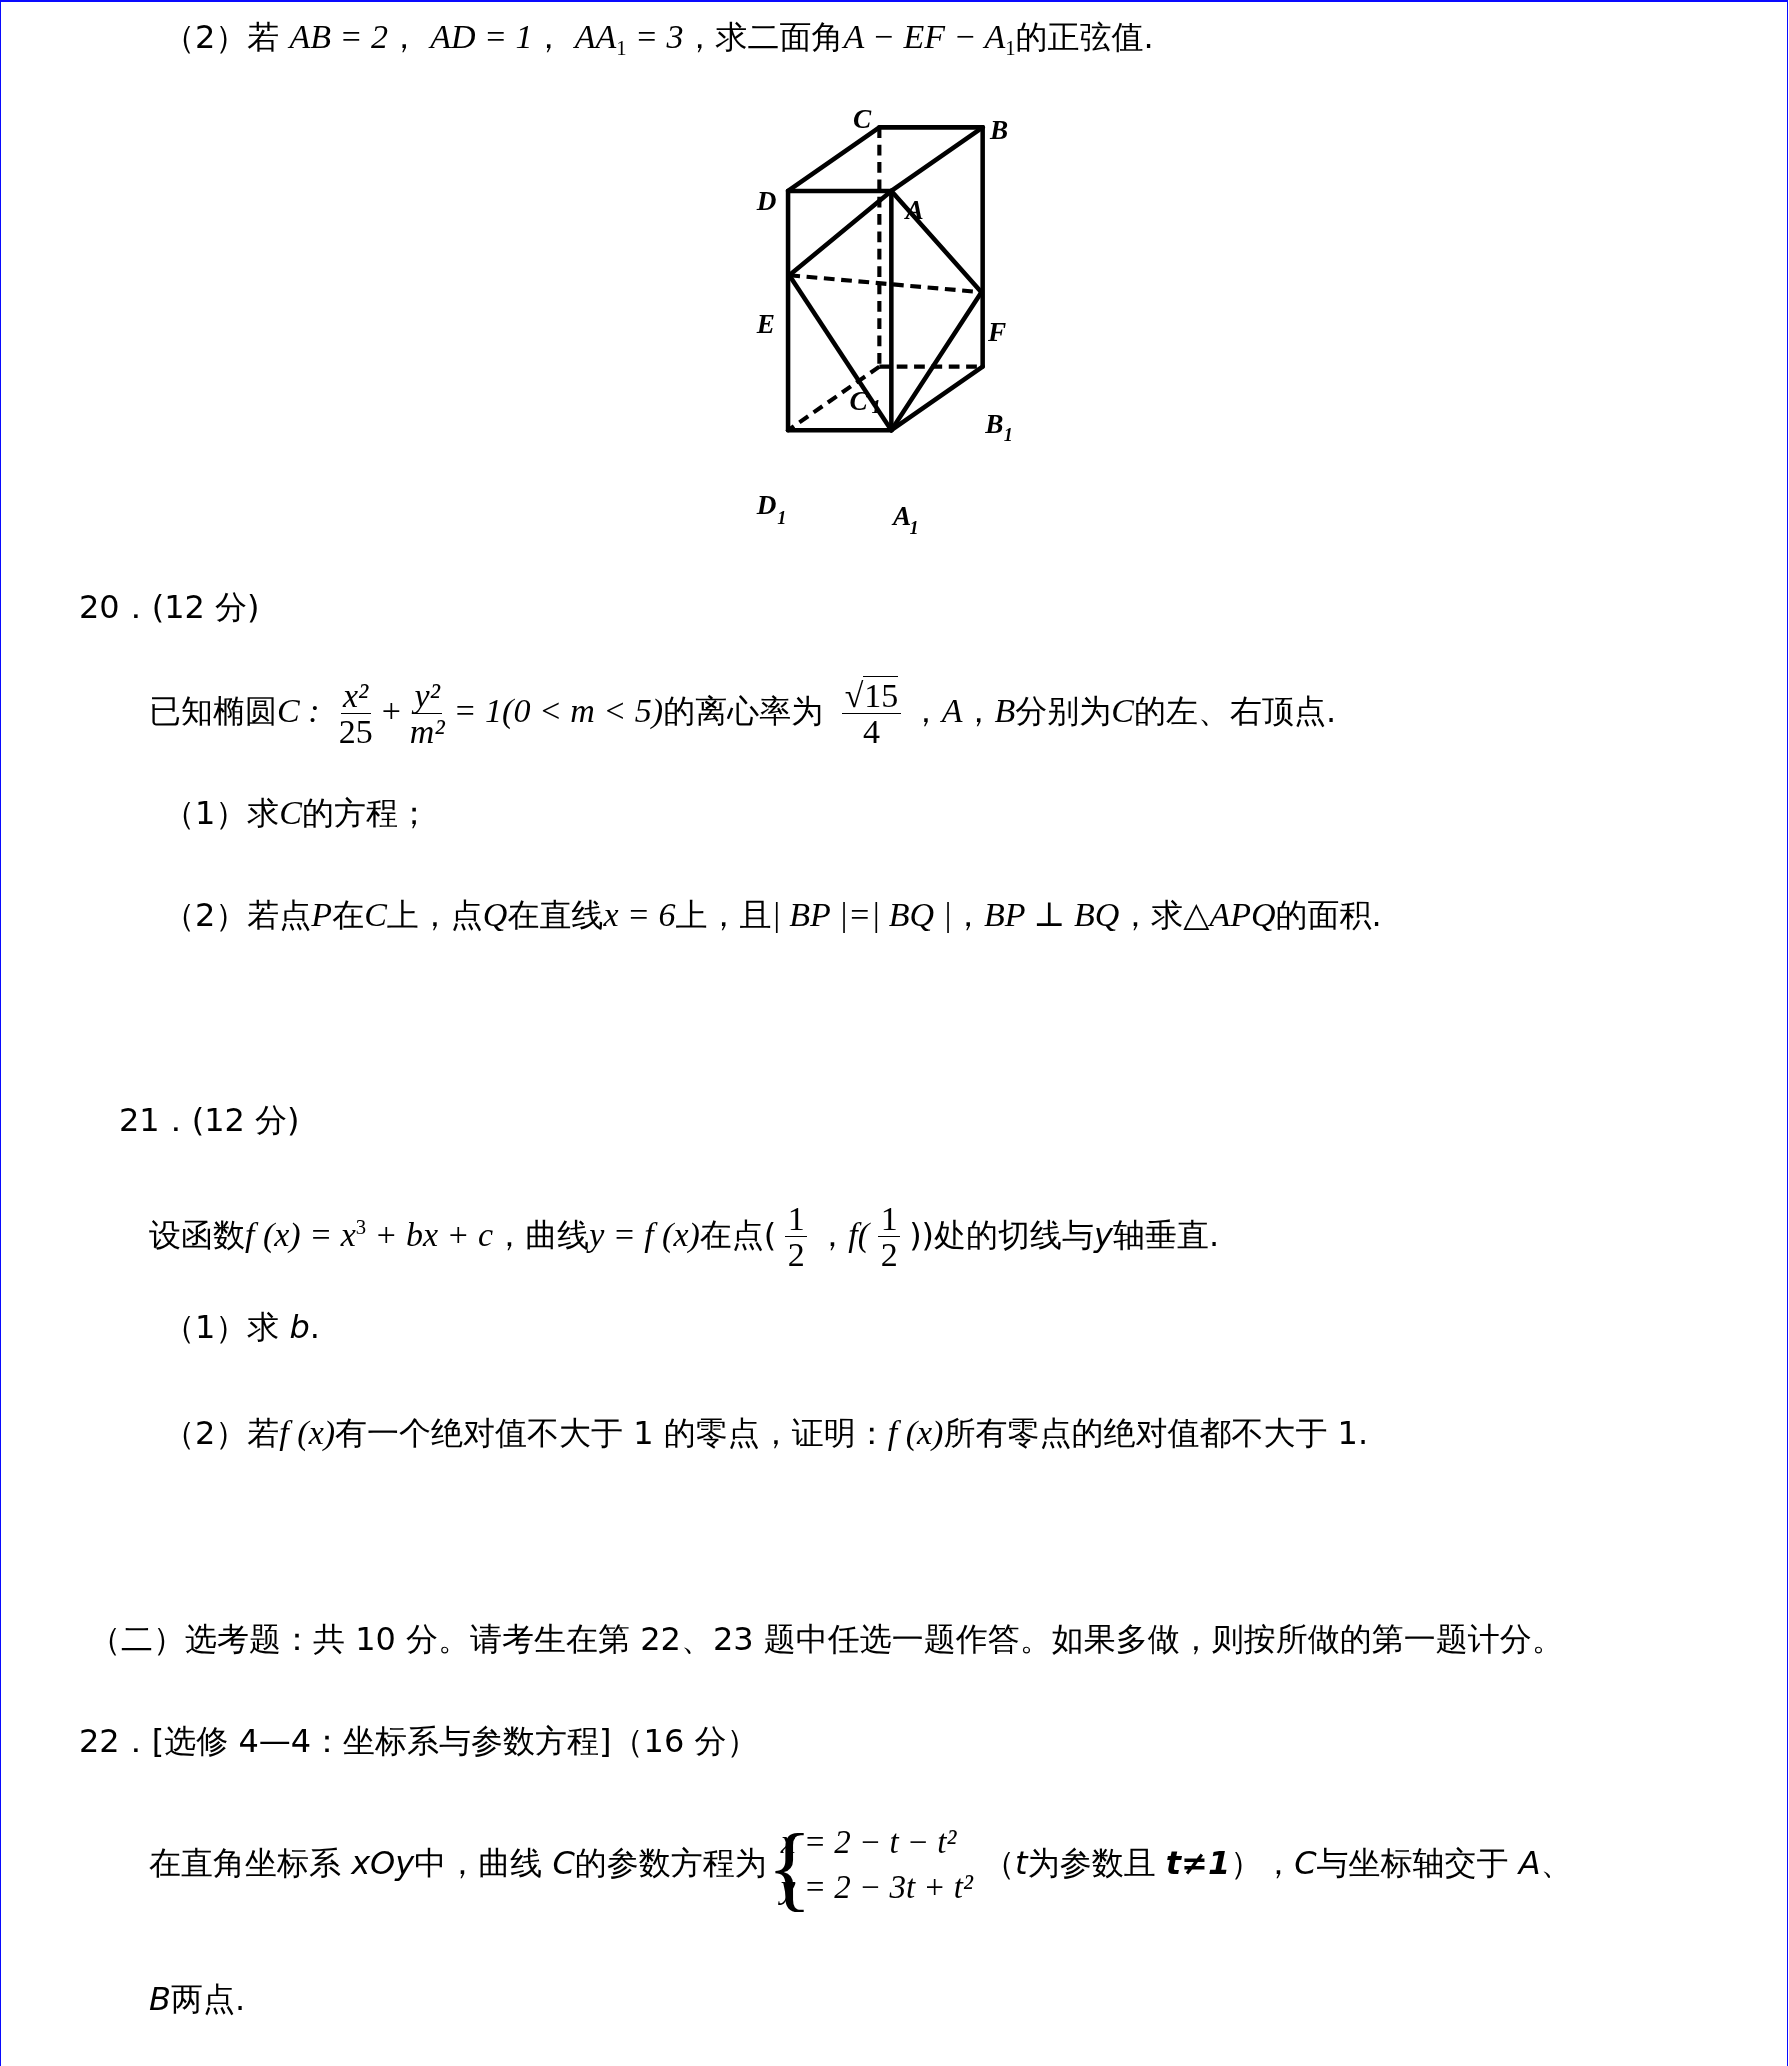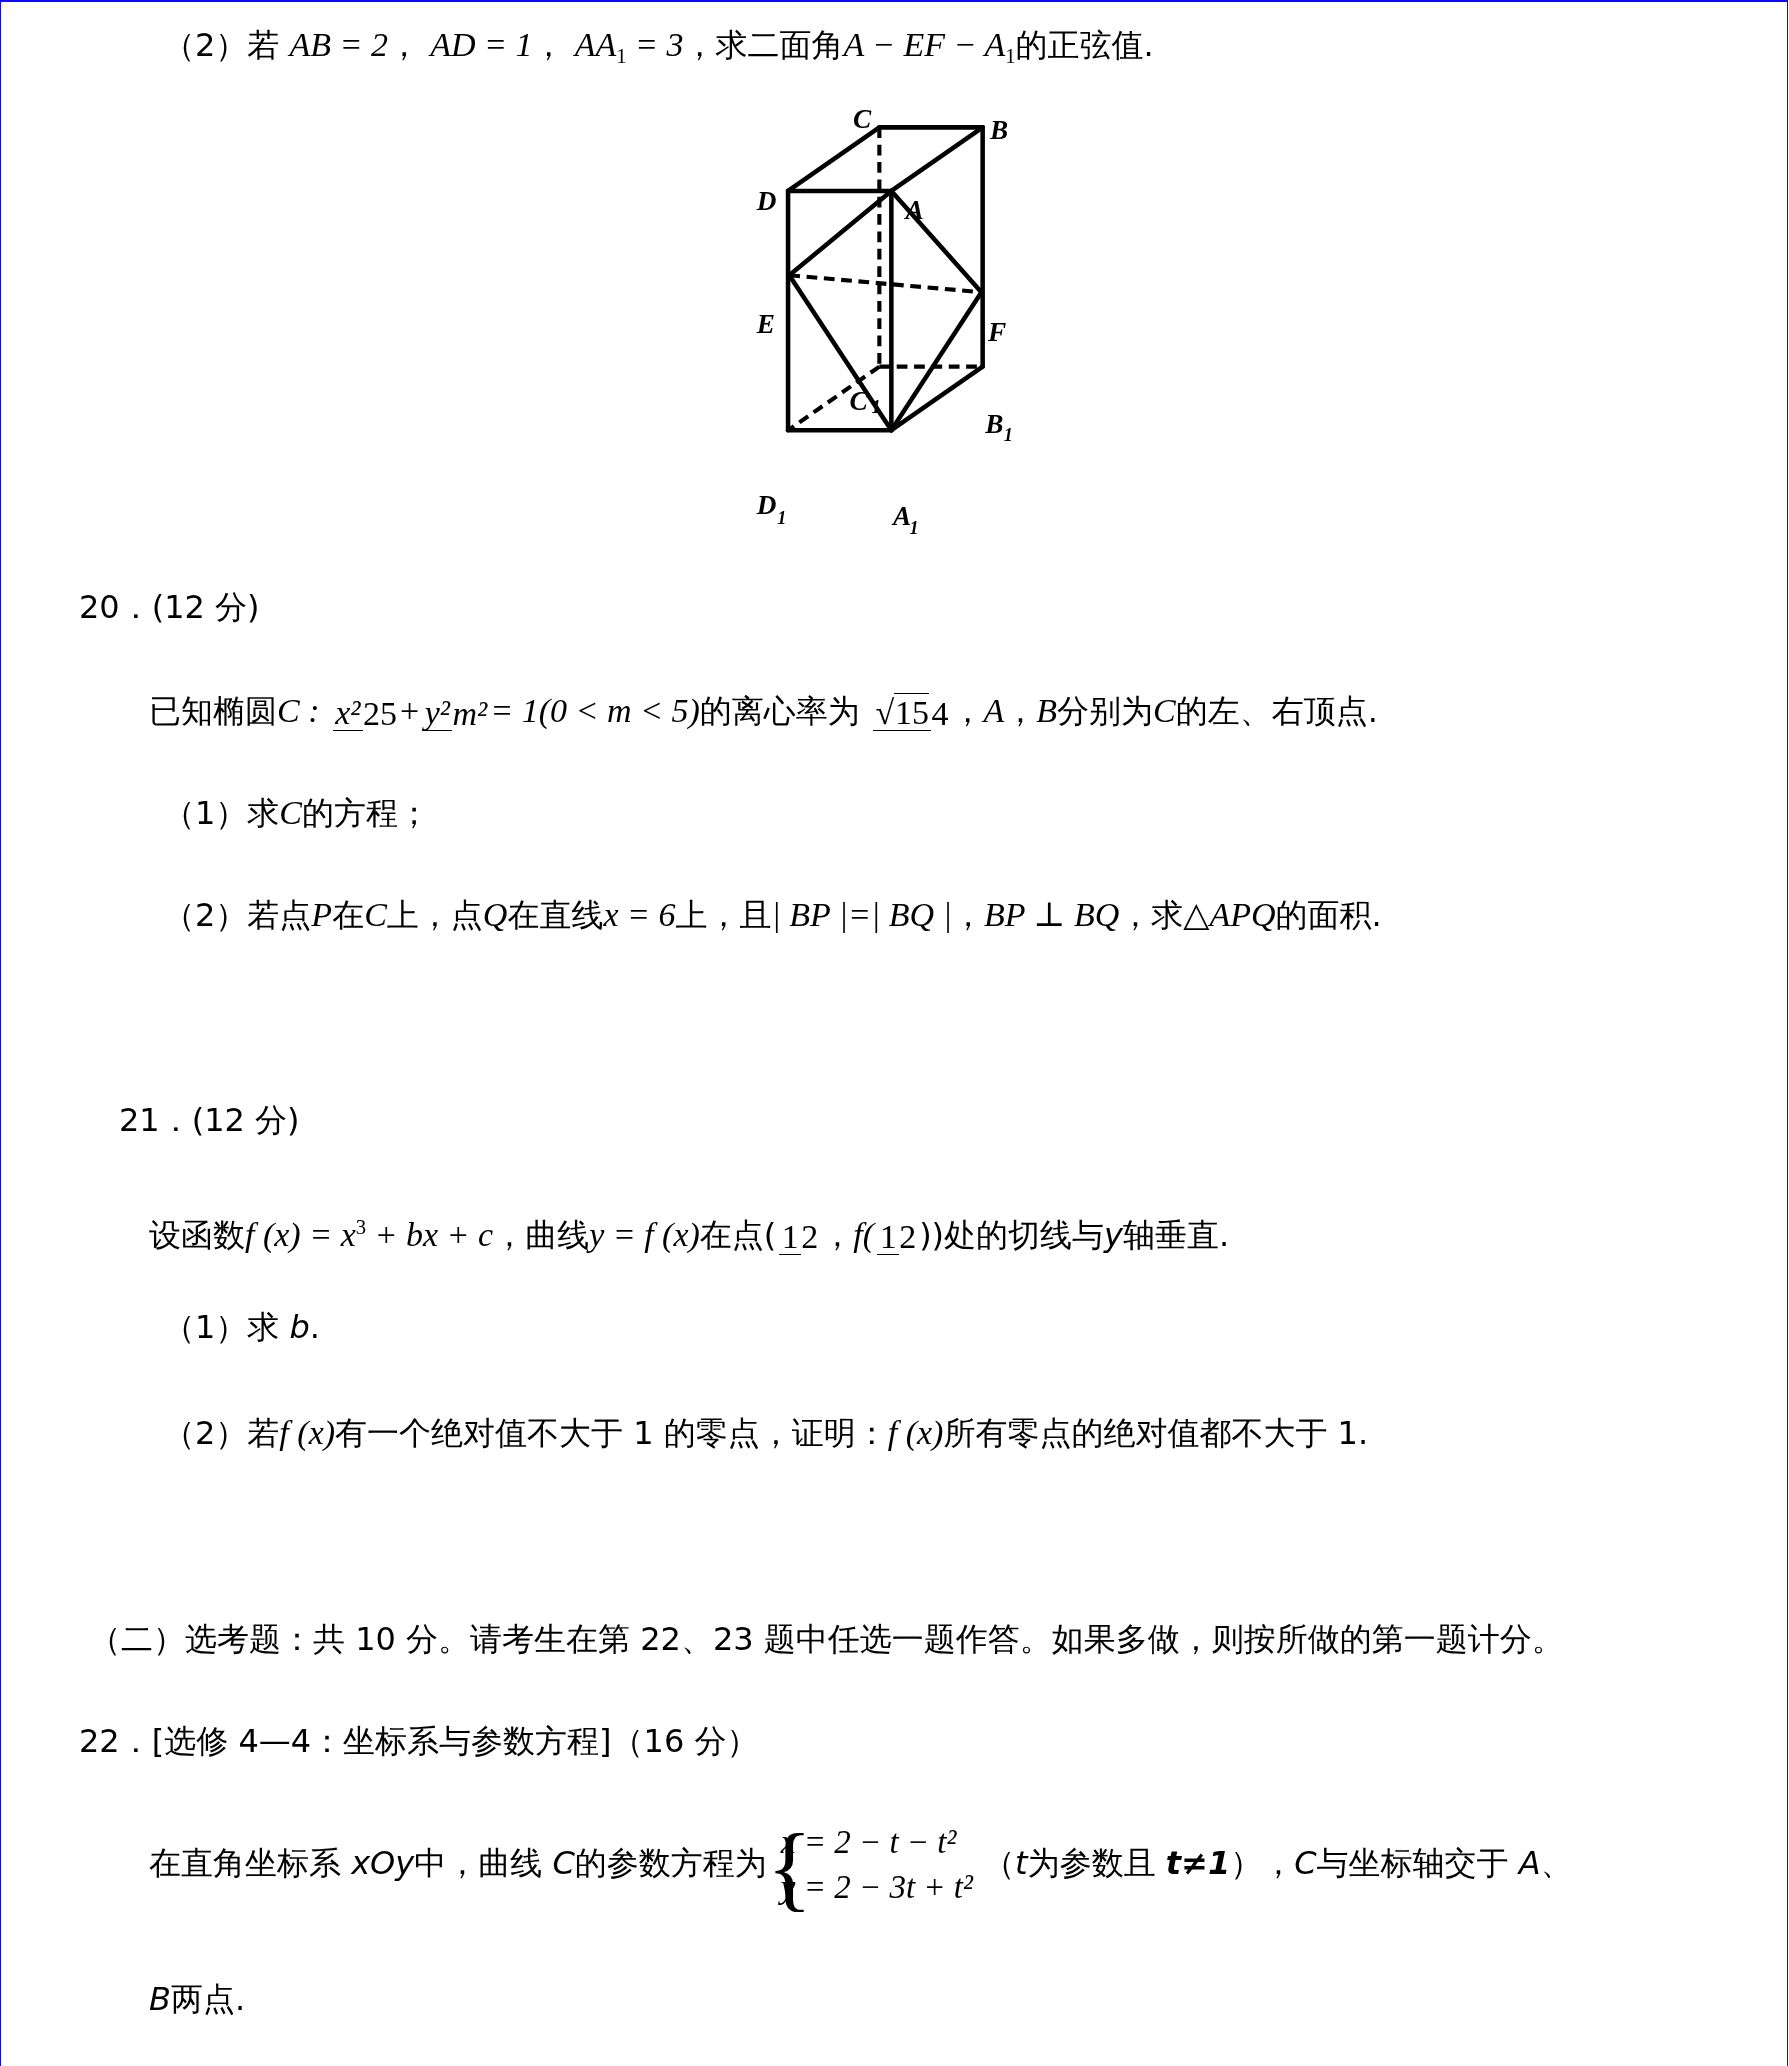--- a/index.html
+++ b/index.html
@@ -2,36 +2,36 @@
 <html style="font-size:6.6px"><head>
 <meta charset="utf-8">
 <style>
   html, body { margin:0; padding:0; }
   body { width:1789px; height:2282px; position:relative; background:#ffffff; overflow:hidden;
          font-family:"DejaVu Sans","Liberation Sans",sans-serif; color:#000; }
   .page { position:absolute; left:0; top:0; width:1786px; height:2278px; border-left:1.7px solid #0a0aff; border-top:2.1px solid #0a0aff; border-right:1.7px solid #0a0aff; border-bottom:2.1px solid #0a0aff; }
   .line { position:absolute; white-space:nowrap; font-size:32px; line-height:41px; height:41px; }
   .m { font-family:"Liberation Serif","DejaVu Serif",serif; font-style:italic; font-size:34px; }
   .mn { font-family:"Liberation Serif","DejaVu Serif",serif; font-style:normal; font-size:34px; }
-  .frac { display:inline-flex; flex-direction:row; align-items:center; vertical-align:middle; margin:0 3px; font-family:"Liberation Serif","DejaVu Serif",serif; font-size:31px; line-height:35px; }
+  .frac { display:inline-flex; flex-direction:column; align-items:center; vertical-align:middle; margin:0 9px; font-family:"Liberation Serif","DejaVu Serif",serif; font-size:31px; line-height:35px; }
   .frac .num { border-bottom:1.7px solid #000; padding:0 2.5px; }
   .sup { font-size:20.7px; vertical-align:super; }
   .sub { font-size:20.7px; vertical-align:sub; }
   .sqrt { border-top:1.7px solid #000; padding-left:0.8px; }
   .brace-sys { display:inline-block; vertical-align:middle; position:relative; padding-left:14px; }
   .brace-sys .brace { position:absolute; left:0; top:0; font-family:"Liberation Serif",serif; font-size:95px; line-height:95px; font-weight:100; }
   .brace-sys .row { font-family:"Liberation Serif","DejaVu Serif",serif; font-size:33px; line-height:45px; }
   svg text { font-family:"Liberation Serif","DejaVu Serif",serif; font-weight:bold; font-style:italic; }
 </style>
 </head>
 <body>
 
 <div class="page"></div>
 
-<div class="line" style="left:163px; top:24px;">
+<div class="line" style="left:163px; top:16px;">
   <span>（2）</span><span>若</span>
   <span class="m">AB = 2</span><span>，</span>
   <span class="m">AD = 1</span><span>，</span>
   <span class="m">AA</span><span class="mn sub">1</span><span class="m"> = 3</span><span>，求二面角</span><span class="m">A − EF − A</span><span class="mn sub">1</span><span>的正弦值.</span>
 </div>
 
 <svg style="position:absolute; left:736px; top:99px;" width="314" height="455" viewBox="1780 240 760 1100">
   <g stroke="#000" stroke-width="11" fill="none" stroke-linecap="round">
 
     <line x1="1906" y1="462" x2="2156" y2="462"></line>

